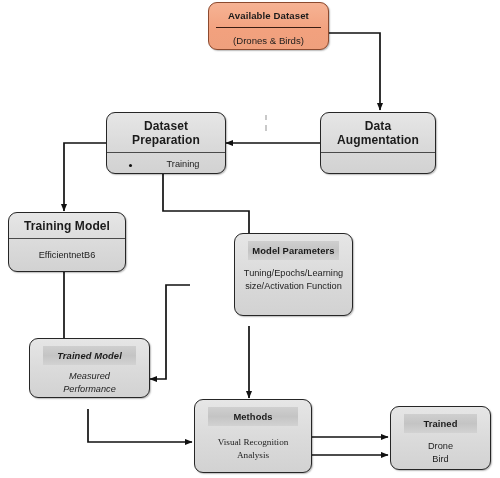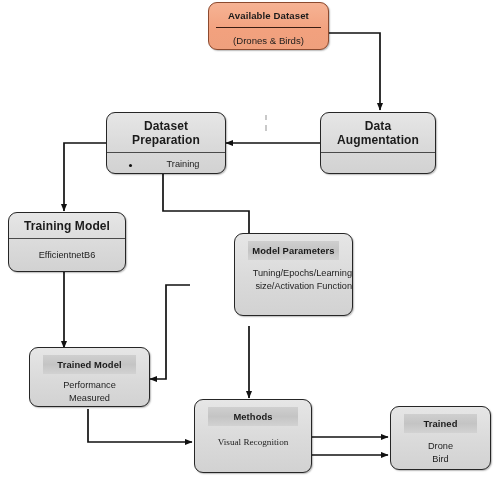--- a/index.html
+++ b/index.html
@@ -103,42 +103,43 @@
   <div class="node ruled" style="left:8px;top:212px;width:118px;height:60px;">
     <div class="title">Training Model</div>
     <div class="rule"></div>
     <div class="body" style="padding-top:10px;">EfficientnetB6</div>
   </div>
 
   <div class="node" style="left:190px;top:233px;width:119px;height:83px;margin-left:44px;">
     <div class="band">
       <div class="title">Model Parameters</div>
     </div>
-    <div class="body" style="padding-top:7px;text-align:right;">
+    <div class="body" style="padding-top:7px;">
       <div>Tuning/Epochs/Learning</div>
       <div>size/Activation Function</div>
     </div>
   </div>
 
-  <div class="node" style="left:29px;top:347px;width:121px;height:60px;">
+  <div class="node" style="left:29px;top:338px;width:121px;height:60px;font-style:italic;">
     <div class="band">
       <div class="title">Trained Model</div>
     </div>
     <div class="body" style="padding-top:5px;">
+      <div>Measured</div>
       <div>Performance</div>
-      <div>Measured</div>
     </div>
   </div>
 
   <div class="node" style="left:194px;top:399px;width:118px;height:74px;">
     <div class="band">
       <div class="title">Methods</div>
     </div>
     <div class="body" style="padding-top:10px;font-family:Liberation Serif, serif;">
       <div>Visual Recognition</div>
+      <div>Analysis</div>
     </div>
   </div>
 
   <div class="node" style="left:390px;top:406px;width:101px;height:64px;">
     <div class="band">
       <div class="title">Trained</div>
     </div>
     <div class="body" style="padding-top:7px;">
       <div>Drone</div>
       <div>Bird</div>

